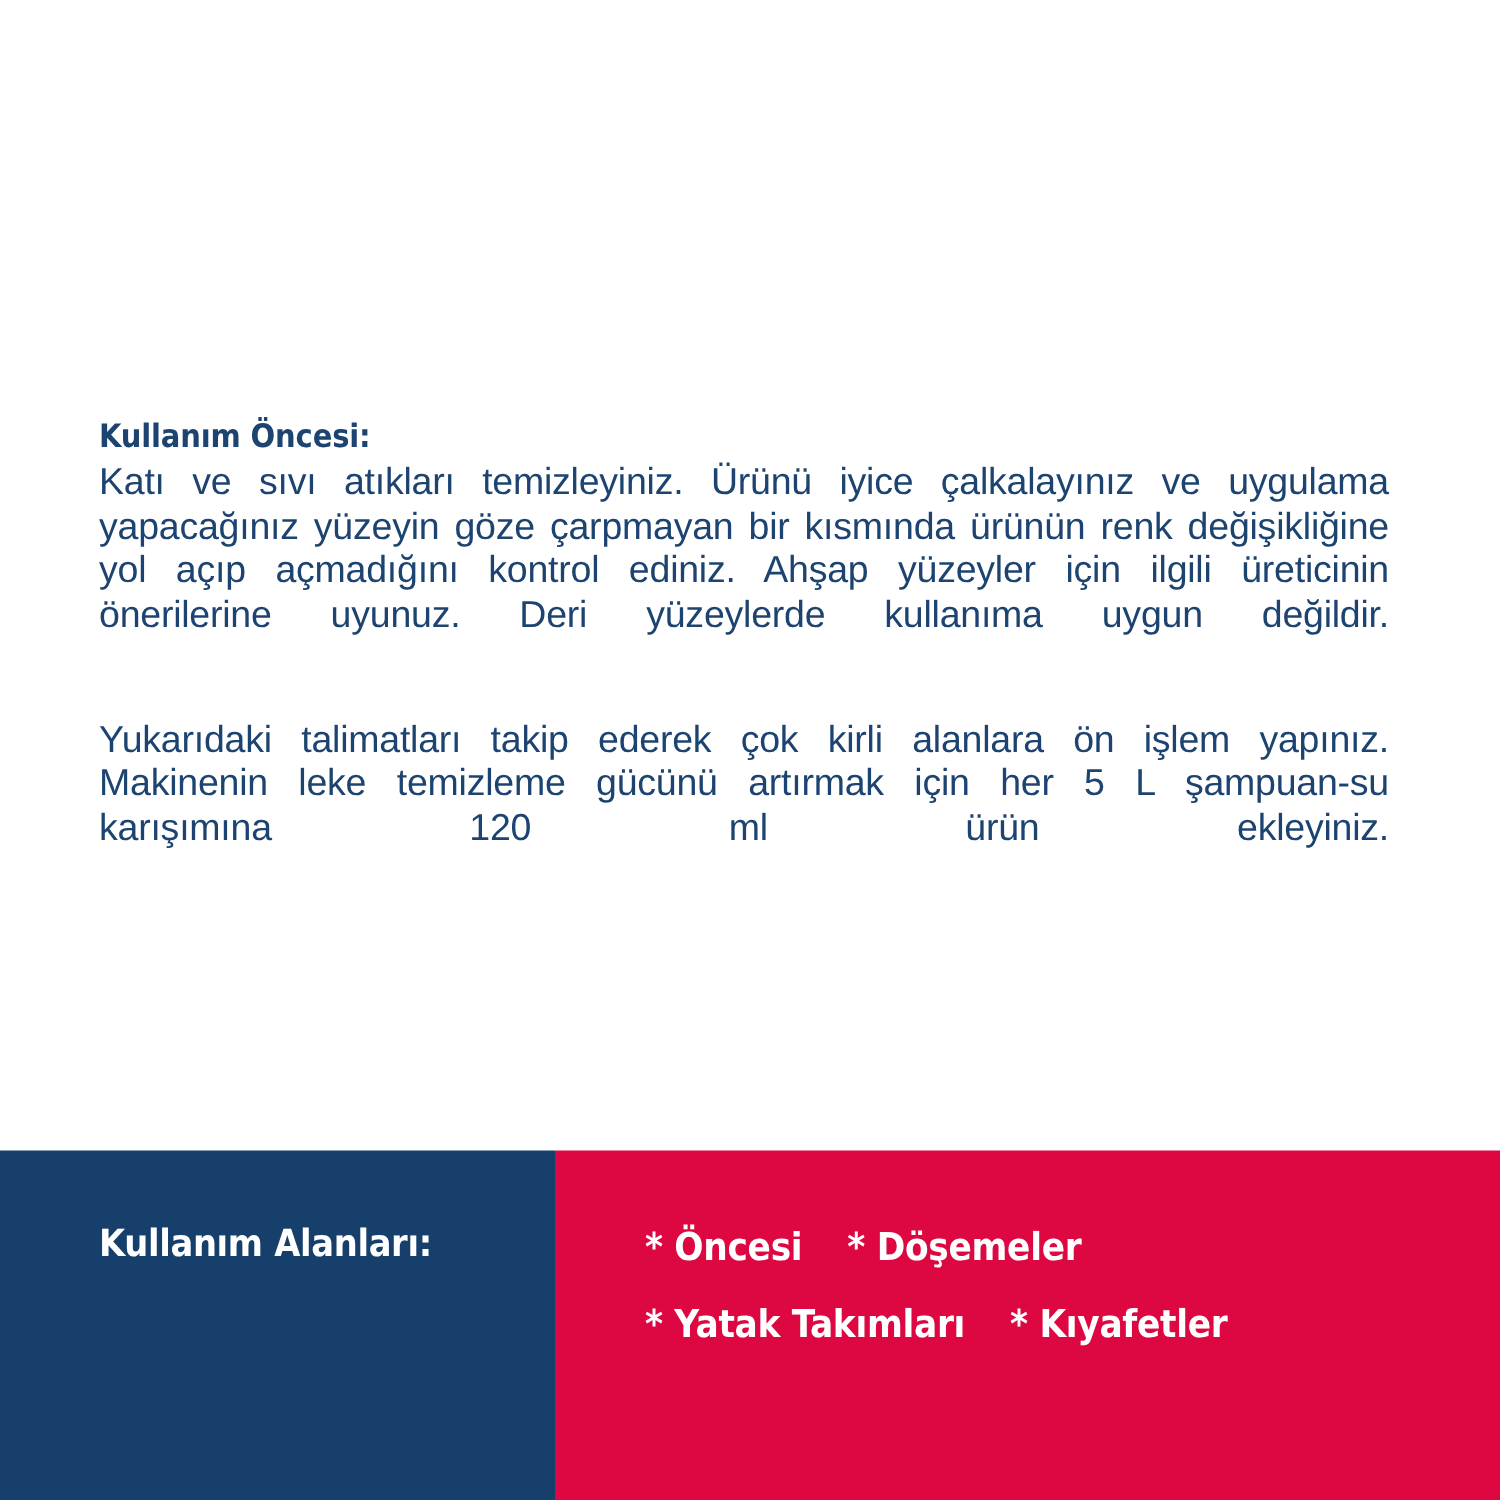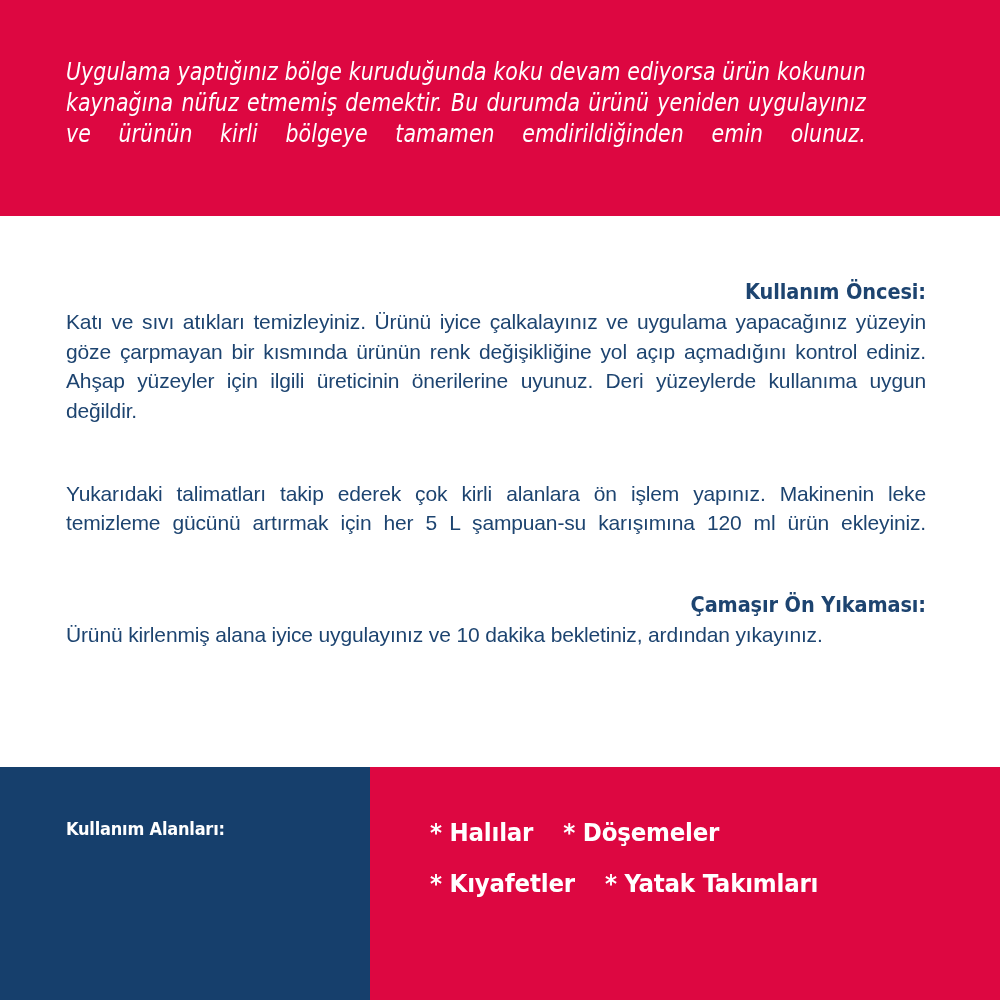--- a/index.html
+++ b/index.html
@@ -66,25 +66,24 @@
   .block:last-child { margin-bottom: 0; }
 
   .block-heading {
     font-family: "DejaVu Sans Condensed", "Liberation Sans Narrow", "Liberation Sans", sans-serif;
     font-weight: bold;
     font-size: 21.5px;
     line-height: 27px;
     color: #1d4470;
     letter-spacing: -0.1px;
     margin: 0 0 2px 0;
-    text-align: right;
   }
   .block-body {
     font-family: "Liberation Sans", sans-serif;
-    font-size: 21px;
+    font-size: 25px;
     line-height: 29.5px;
     color: #1d4470;
     text-align: justify;
     margin: 0;
     letter-spacing: -0.15px;
   }
   .block-body::after {
     content: "";
     display: inline-block;
     width: 100%;
@@ -110,21 +109,21 @@
     position: relative;
     flex: 0 0 370px;
   }
   .bottom-left-title {
     position: absolute;
     left: 66px;
     top: 46px;
     color: #ffffff;
     font-family: "DejaVu Sans Condensed", "Liberation Sans Narrow", "Liberation Sans", sans-serif;
     font-weight: bold;
-    font-size: 18px;
+    font-size: 25px;
     line-height: 32px;
     letter-spacing: -0.2px;
   }
   .bottom-right {
     flex: 1 1 auto;
     height: 233px;
     background: #dd0741;
     position: relative;
   }
   .usage-list {
@@ -152,56 +151,49 @@
   .usage-item + .usage-item {
     margin-left: 30px;
     text-align: right;
   }
 </style>
 </head>
 <body>
 
 <div class="page">
 
-  <div class="top-banner">
-    <div class="top-banner-text">Uygulama yaptığınız bölge kuruduğunda koku devam ediyorsa ürün kokunun kaynağına nüfuz etmemiş demektir. Bu durumda ürünü yeniden uygulayınız ve ürünün kirli bölgeye tamamen emdirildiğinden emin olunuz.</div>
-  </div>
 
   <div class="content">
 
     <div class="block">
       <div class="block-heading">Kullanım Öncesi:</div>
       <div class="block-body">Katı ve sıvı atıkları temizleyiniz. Ürünü iyice çalkalayınız ve uygulama yapacağınız yüzeyin göze çarpmayan bir kısmında ürünün renk değişikliğine yol açıp açmadığını kontrol ediniz. Ahşap yüzeyler için ilgili üreticinin önerilerine uyunuz. Deri yüzeylerde kullanıma uygun değildir.</div>
     </div>
 
     <div class="block">
       <div class="block-body">Yukarıdaki talimatları takip ederek çok kirli alanlara ön işlem yapınız. Makinenin leke temizleme gücünü artırmak için her 5 L şampuan-su karışımına 120 ml ürün ekleyiniz.</div>
     </div>
 
-    <div class="block">
-      <div class="block-heading">Çamaşır Ön Yıkaması:</div>
-      <div class="block-body no-justify">Ürünü kirlenmiş alana iyice uygulayınız ve 10 dakika bekletiniz, ardından yıkayınız.</div>
-    </div>
 
   </div>
 
   <div class="bottom">
 
     <div class="bottom-left">
       <div class="bottom-left-title">Kullanım Alanları:</div>
     </div>
 
     <div class="bottom-right">
       <ul class="usage-list">
         <li class="usage-row">
-          <span class="usage-item">* Halılar</span>
+          <span class="usage-item">* Öncesi</span>
           <span class="usage-item">* Döşemeler</span>
         </li>
         <li class="usage-row">
+          <span class="usage-item">* Yatak Takımları</span>
           <span class="usage-item">* Kıyafetler</span>
-          <span class="usage-item">* Yatak Takımları</span>
         </li>
       </ul>
     </div>
 
   </div>
 
 </div>
 
 </body></html>

